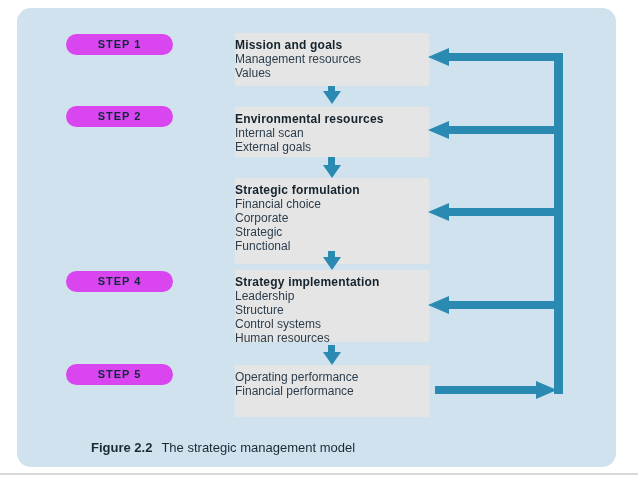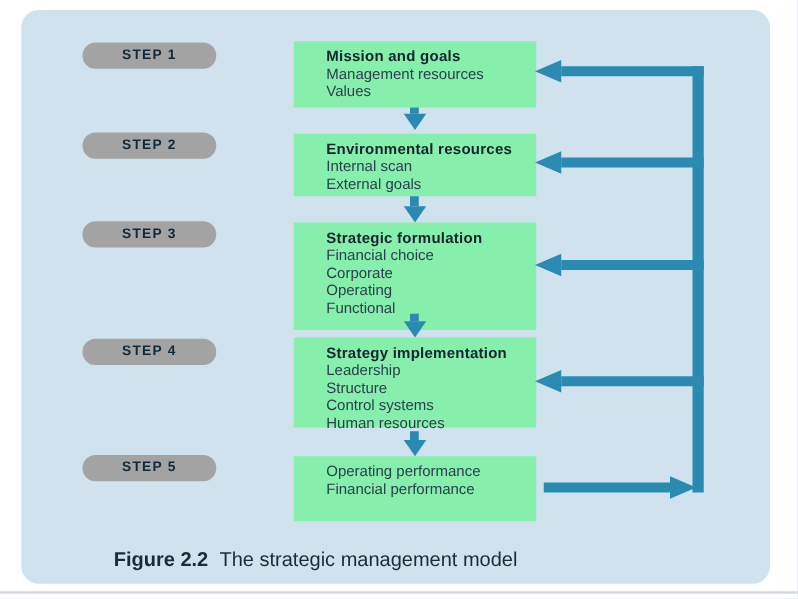--- a/index.html
+++ b/index.html
@@ -10,28 +10,28 @@
     position:relative;
     overflow:hidden;
   }
   .stage{position:absolute;left:0;top:0;width:638px;height:479px;}
   .panel{
     position:absolute;left:17px;top:8px;width:599px;height:459px;
     background:#cfe2ee;border-radius:14px;
   }
   .pill{
     position:absolute;left:66px;width:107px;height:21px;
-    background:#a3a3a3;border-radius:11px;
+    background:#d946ef;border-radius:11px;
     color:#10293a;font-size:11px;font-weight:bold;letter-spacing:1px;
     text-align:center;line-height:21px;
   }
   .box{
     position:absolute;left:235px;width:194px;
-    background:#86efac;
-    box-sizing:border-box;padding:5px 8px 0 26px;
+    background:#e5e5e5;
+    box-sizing:border-box;padding:5px 8px 0 0;
   }
   .box-title{
     font-size:12px;font-weight:bold;color:#14232e;
     line-height:14px;letter-spacing:0.2px;white-space:nowrap;
   }
   .box-item{
     font-size:12px;color:#2c3e4d;line-height:14px;white-space:nowrap;
   }
   
   .darrow{position:absolute;left:323px;width:18px;}
@@ -49,54 +49,53 @@
     border-top:9px solid transparent;border-bottom:9px solid transparent;
     border-right:21px solid #2b8ab2;
   }
   .fb-head-right{
     position:absolute;width:0;height:0;
     border-top:9px solid transparent;border-bottom:9px solid transparent;
     border-left:21px solid #2b8ab2;
   }
   .caption{
     position:absolute;left:43px;top:440px;
-    font-size:16px;color:#1b2a35;padding-left:48px;
+    font-size:13px;color:#1b2a35;padding-left:48px;
   }
   .caption .cap-label{font-weight:bold;margin-right:9px;}
   .bottom-rule{position:absolute;left:0;top:473px;width:638px;height:2px;background:#d6d8da;}
 </style>
 </head>
 <body>
 
 <div class="stage">
   <div class="panel"></div>
 
   <div class="pill" style="top:34px">STEP 1</div>
   <div class="pill" style="top:106px">STEP 2</div>
-  <div class="pill" style="top:177px">STEP 3</div>
   <div class="pill" style="top:271px">STEP 4</div>
   <div class="pill" style="top:364px">STEP 5</div>
 
   <div class="box" style="top:33px;height:53px">
     <div class="box-title">Mission and goals</div>
     <div class="box-item">Management resources</div>
     <div class="box-item">Values</div>
   </div>
 
   <div class="box" style="top:107px;height:50px">
     <div class="box-title">Environmental resources</div>
     <div class="box-item">Internal scan</div>
     <div class="box-item">External goals</div>
   </div>
 
   <div class="box" style="top:178px;height:86px">
     <div class="box-title">Strategic formulation</div>
     <div class="box-item">Financial choice</div>
     <div class="box-item">Corporate</div>
-    <div class="box-item">Operating</div>
+    <div class="box-item">Strategic</div>
     <div class="box-item">Functional</div>
   </div>
 
   <div class="box" style="top:270px;height:72px">
     <div class="box-title">Strategy implementation</div>
     <div class="box-item">Leadership</div>
     <div class="box-item">Structure</div>
     <div class="box-item">Control systems</div>
     <div class="box-item">Human resources</div>
   </div>

